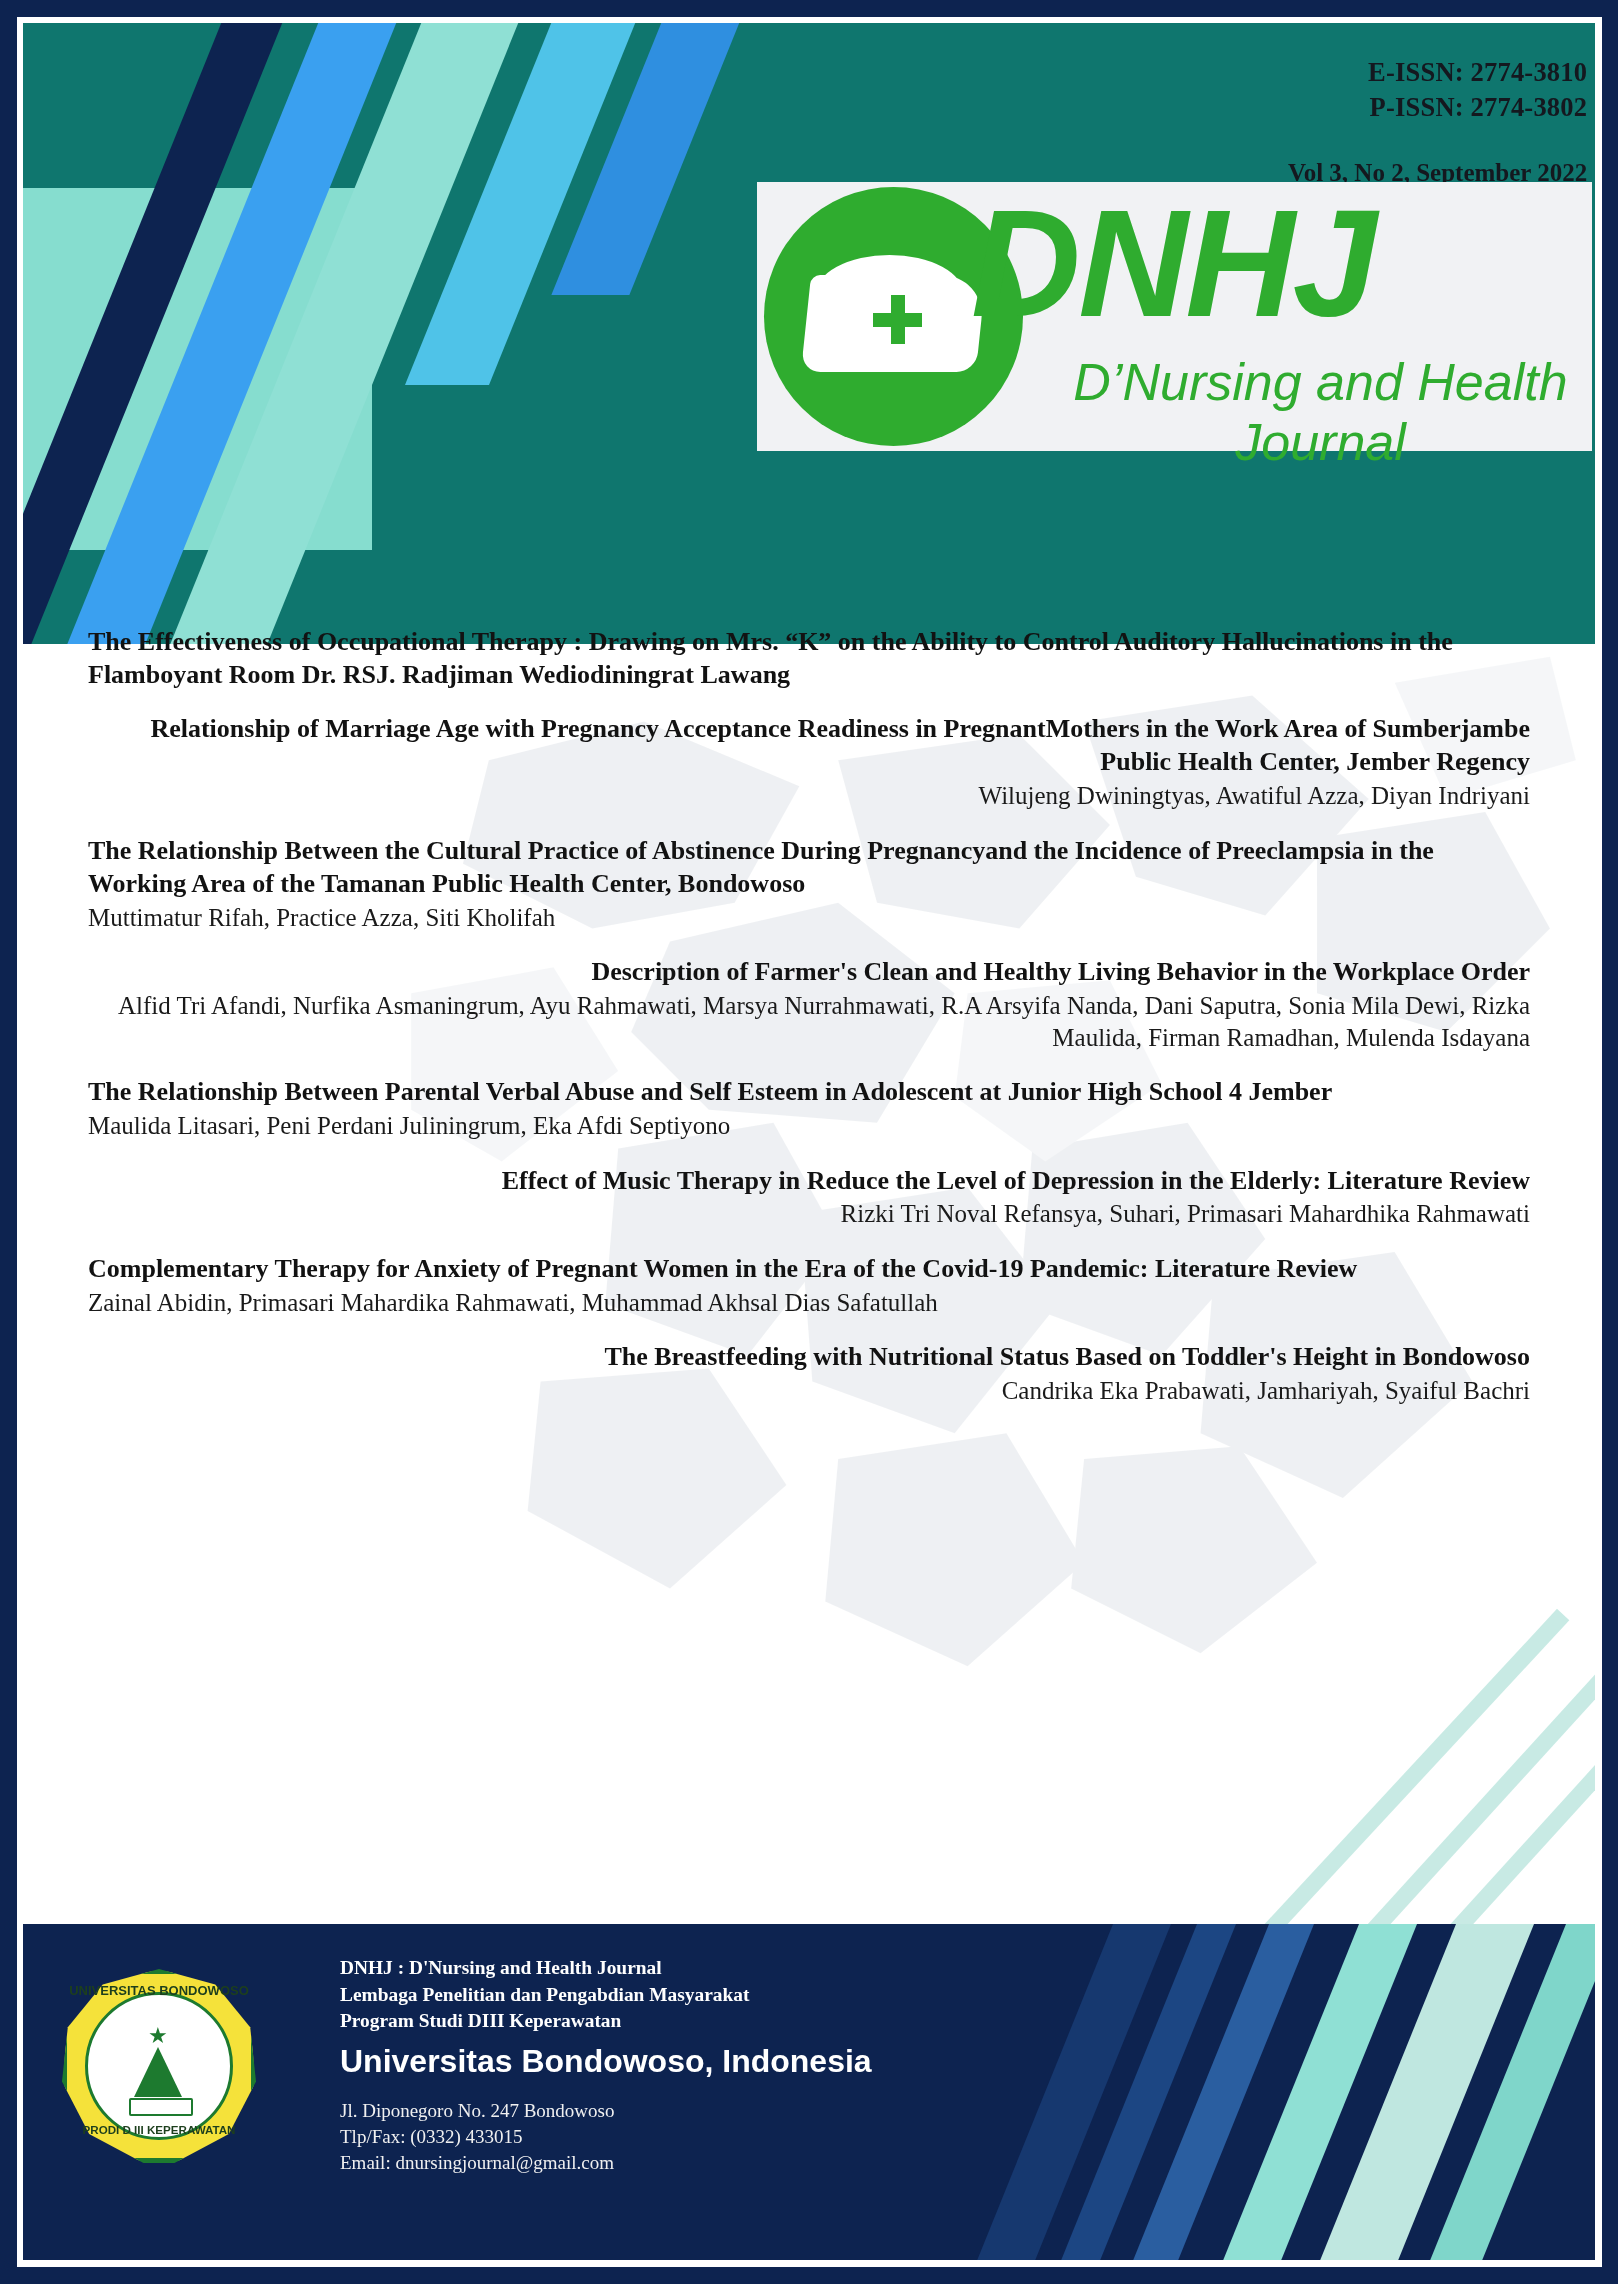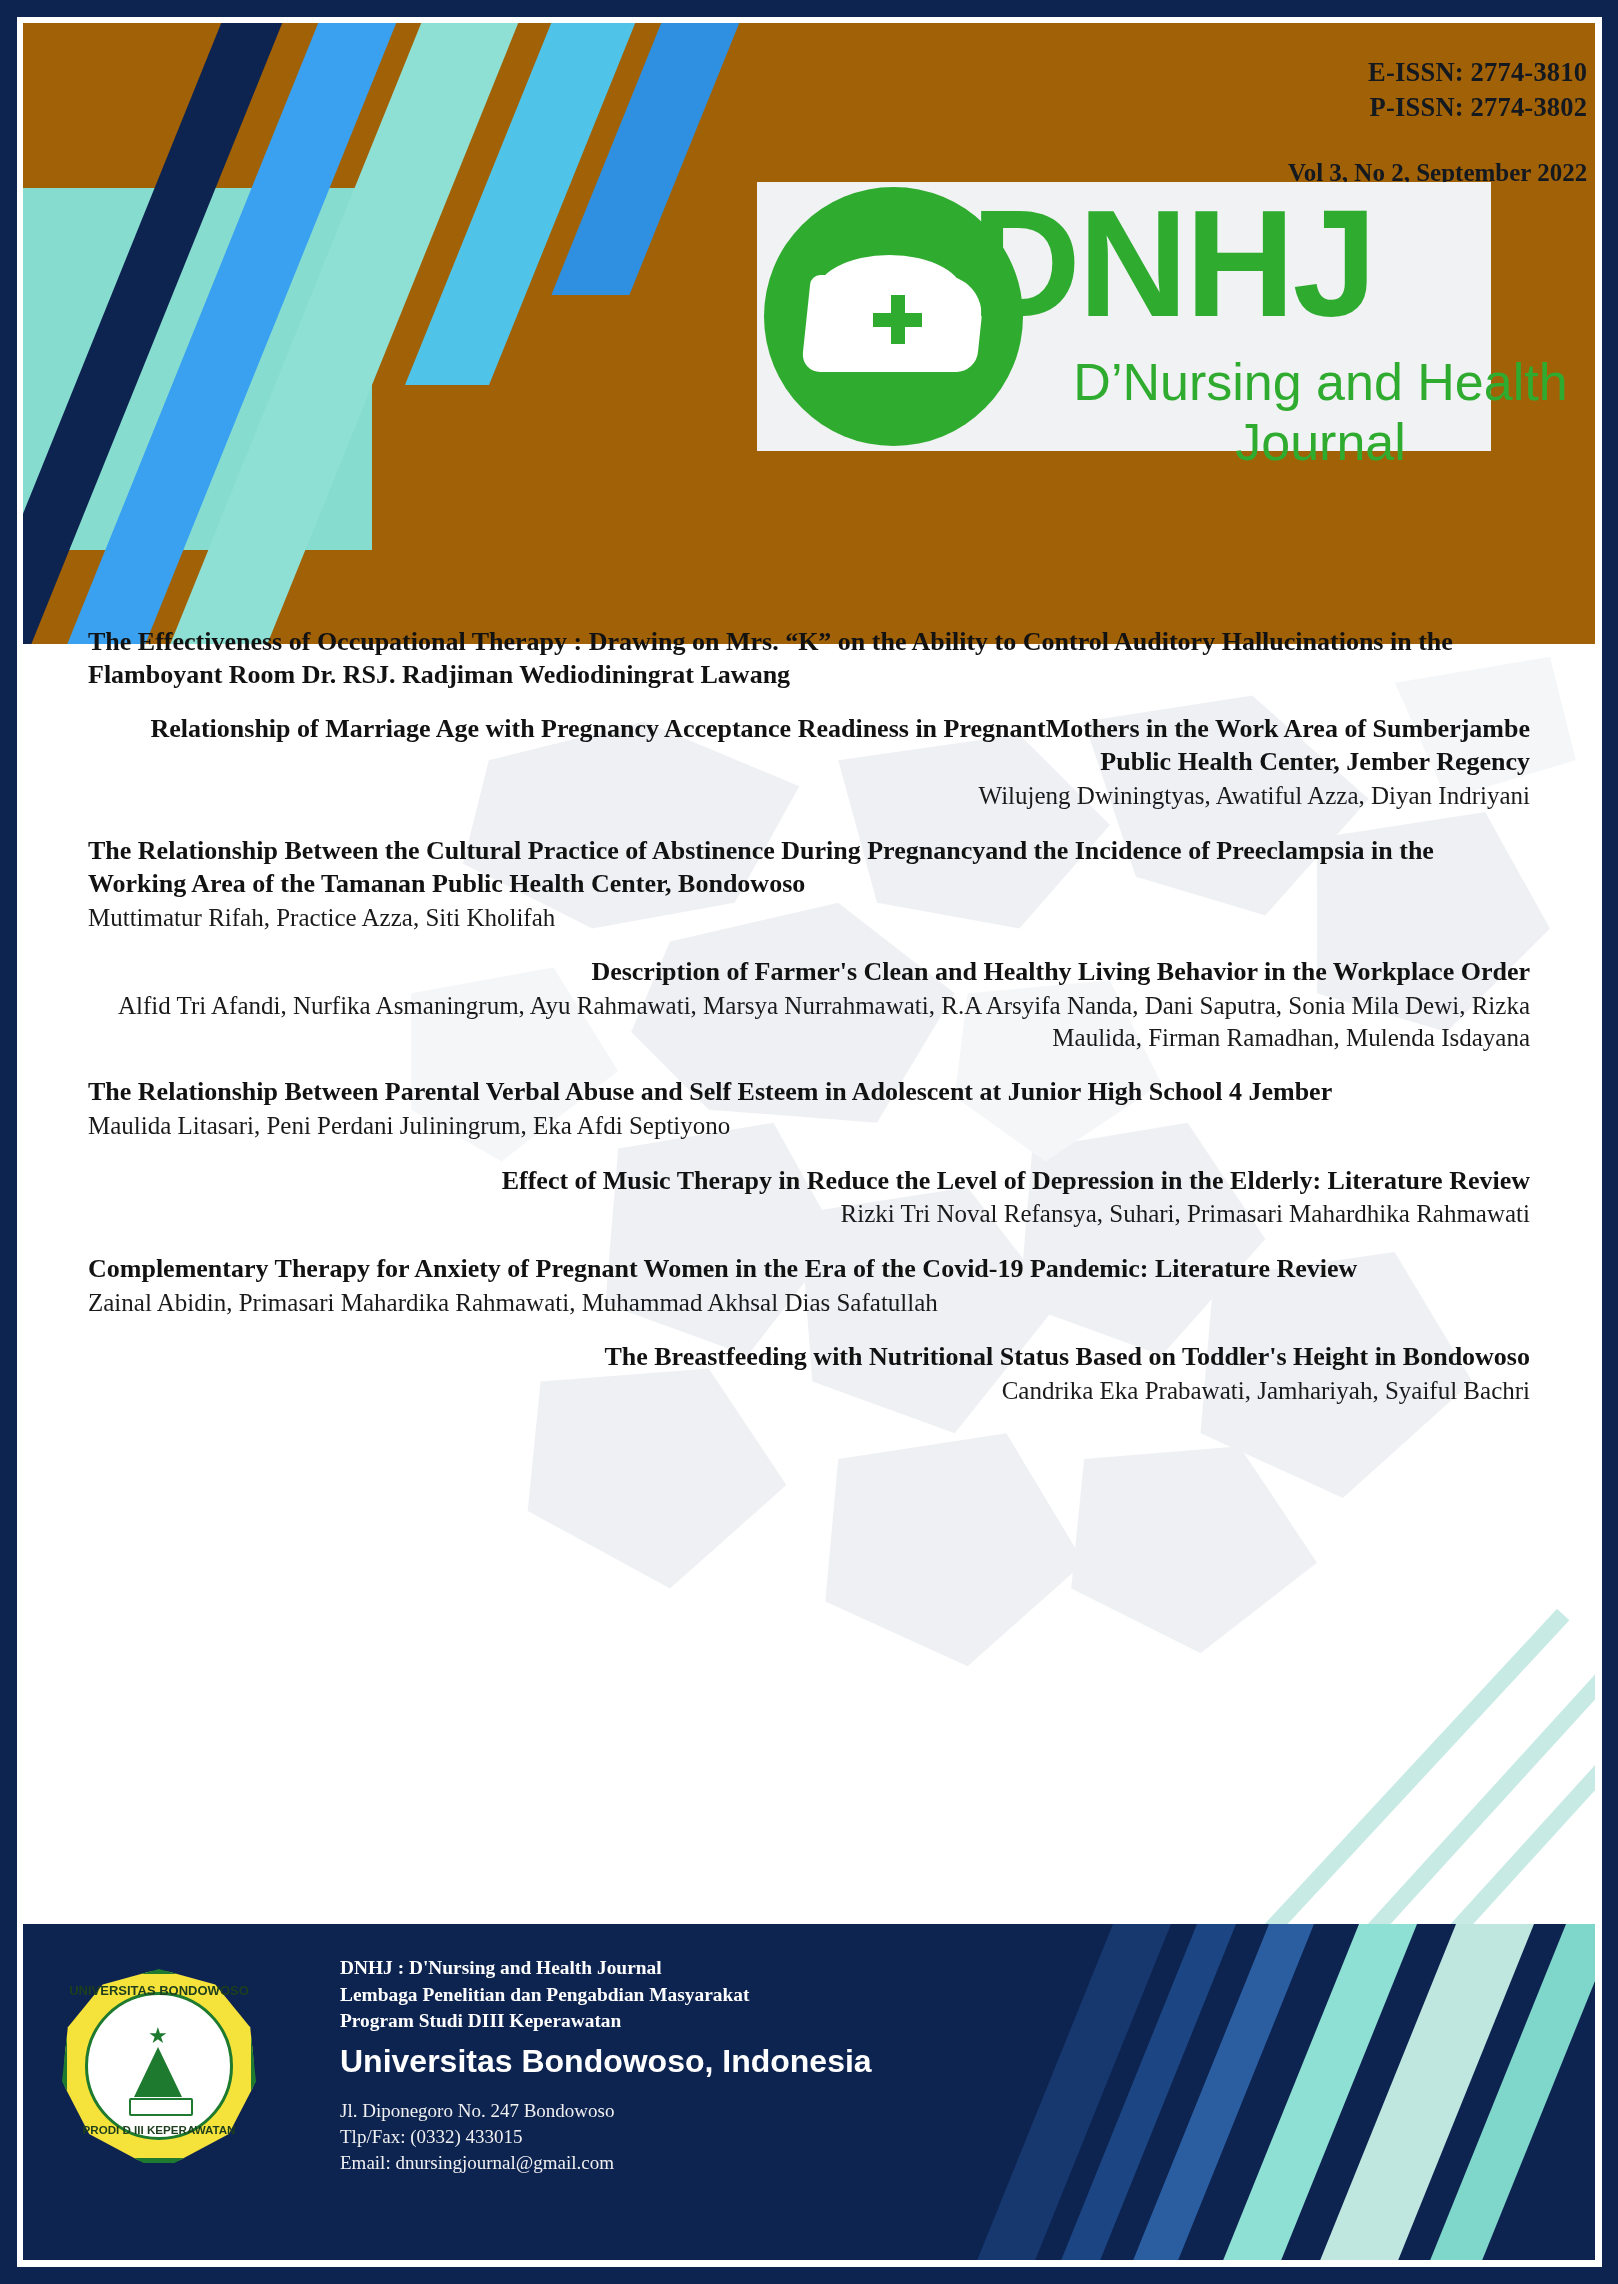--- a/index.html
+++ b/index.html
@@ -42,21 +42,21 @@
     background: #ffffff;
   }
 
   
   .banner {
     position: absolute;
     left: 0; top: 0;
     width: 1572px;
     height: 621px;
     overflow: hidden;
-    background: #a16207;
+    background: #0f766e;
   }
   .teal-block {
     position: absolute;
     left: -13px;
     top: 165px;
     width: 362px;
     height: 362px;
     background: #86ddcf;
   }
   .stripe {
@@ -92,25 +92,26 @@
     font-family: "Liberation Serif", serif;
     font-weight: bold;
     font-size: 25px;
     color: #14181f;
   }
 
   .logo-wrap {
     position: absolute;
     left: 734px;
     top: 159px;
-    width: 734px;
+    width: 835px;
     height: 269px;
     background: #f1f2f4;
     display: flex;
     align-items: center;
+    font-style: italic;
   }
   .logo-mark {
     position: absolute;
     left: 6.5px;
     top: 5.2px;
     width: 259px;
     height: 259px;
     border-radius: 50%;
     background: #2fac2f;
     display: flex;

